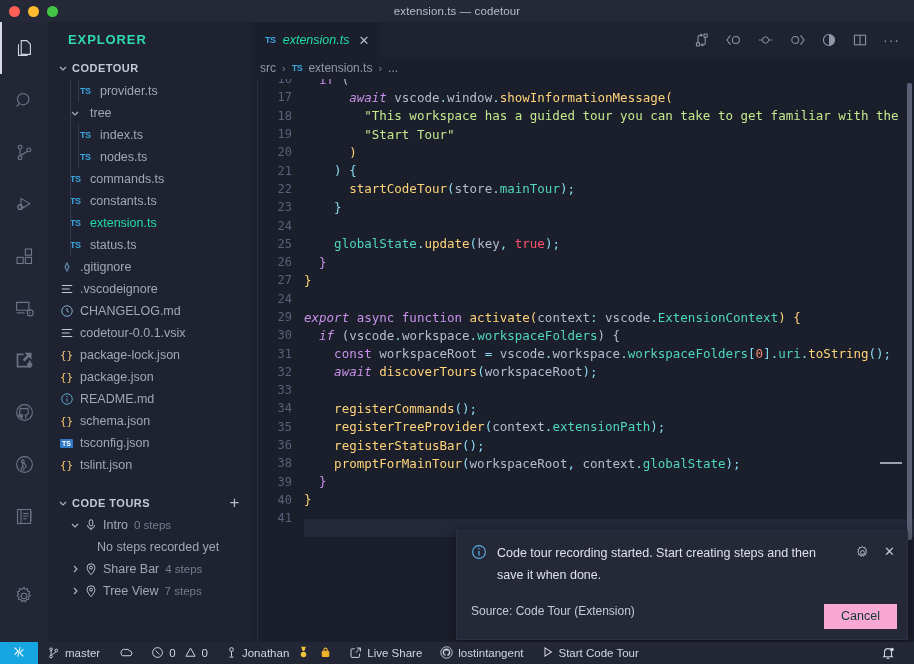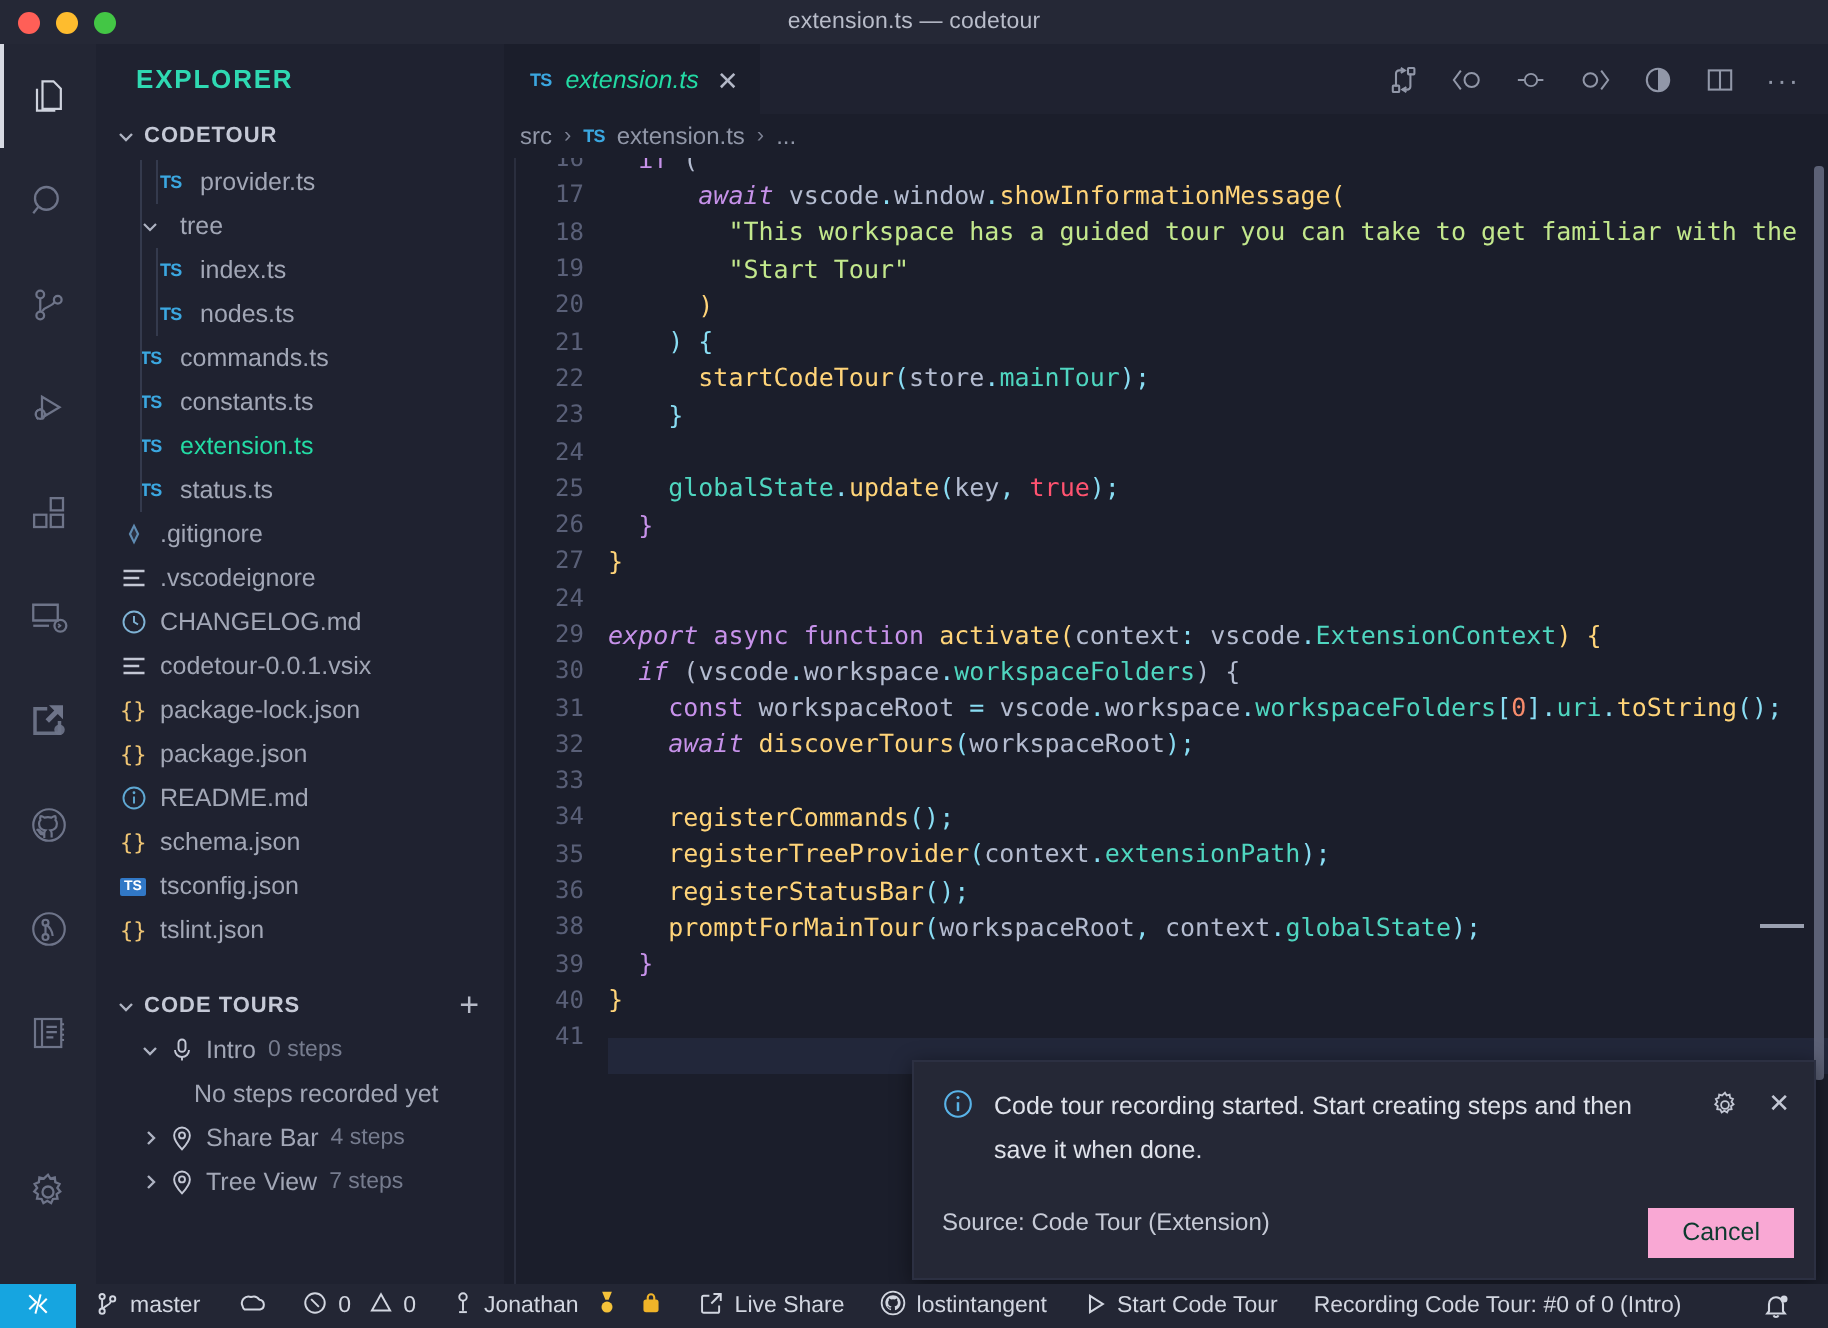--- a/index.html
+++ b/index.html
@@ -730,23 +730,20 @@
       <span>lostintangent</span>
     </div>
     <div class="sb-item">
       <span>
         <svg width="12" height="12" viewBox="0 0 14 14" fill="none" stroke="currentColor" stroke-width="1.2">
           <path d="M3.5 2.2l7.5 4.8-7.5 4.8z"></path>
         </svg>
       </span>
       <span>Start Code Tour</span>
     </div>
-    <div class="sb-item">
-      <span>Recording Code Tour: #0 of 0 (Intro)</span>
-    </div>
     <div class="sb-right">
       <span class="sb-item">
         <svg width="14" height="14" viewBox="0 0 16 16" fill="none" stroke="currentColor" stroke-width="1.2">
           <path d="M4 11V7a4 4 0 118 0v4l1 1.3H3z"></path>
             <path d="M6.6 13.3a1.5 1.5 0 002.8 0"></path>
           <circle cx="12.6" cy="4" r="2" fill="currentColor" stroke="none"></circle>
         </svg>
       </span>
     </div>
   </div>

